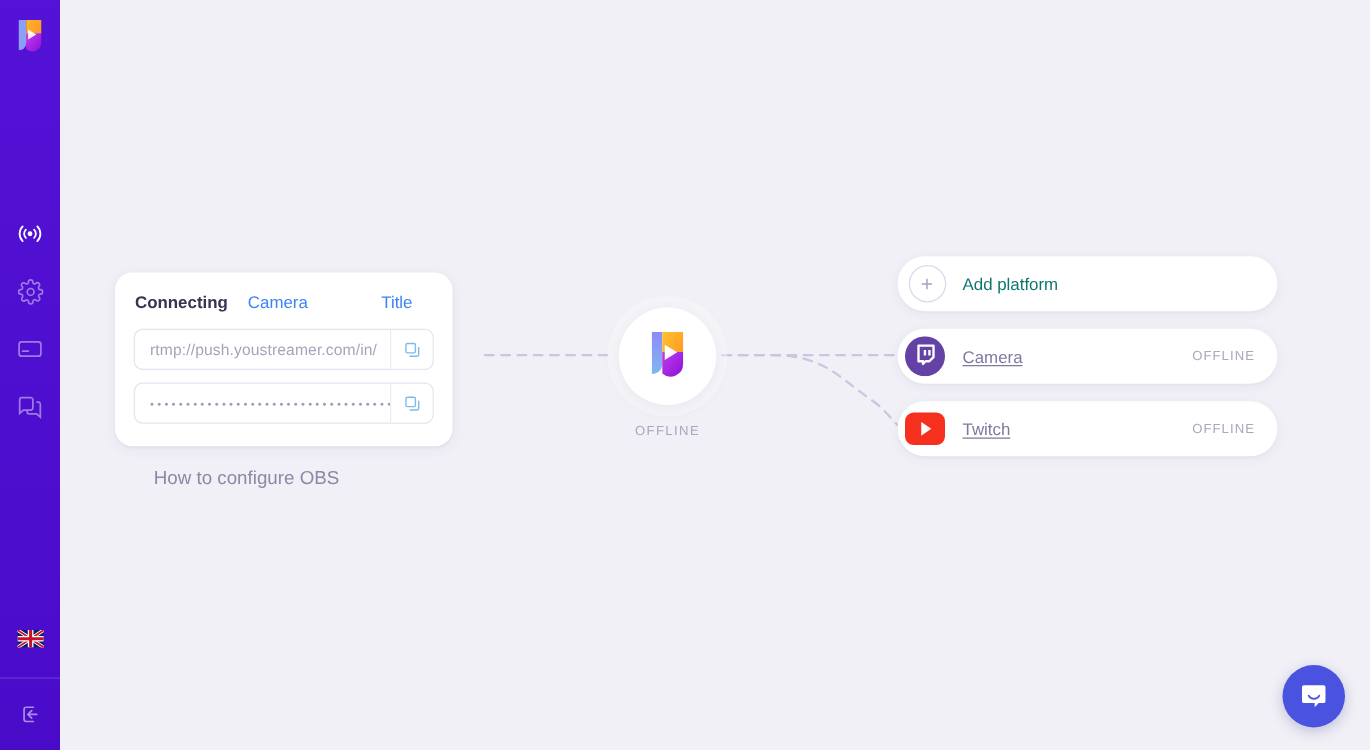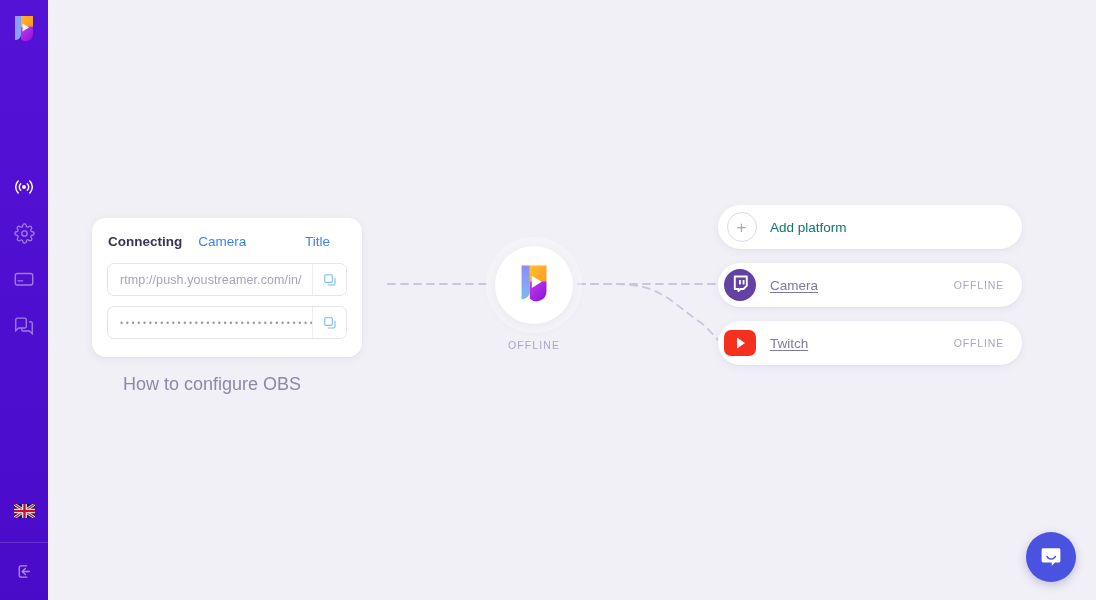--- a/index.html
+++ b/index.html
@@ -128,21 +128,21 @@
     width: 34px;
     border-left: 1px solid #edecf4;
     display: flex; align-items: center; justify-content: center;
     cursor: pointer;
     background: #fff;
   }
 
   #obs-link {
     position: absolute;
     left: 123px; top: 374px;
-    font-size: 18px;
+    font-size: 15px;
     color: #8b89a6;
     cursor: pointer;
   }
 
   
   #hub {
     position: absolute;
     left: 495px; top: 246px;
     width: 78px;
     display: flex; flex-direction: column; align-items: center;

